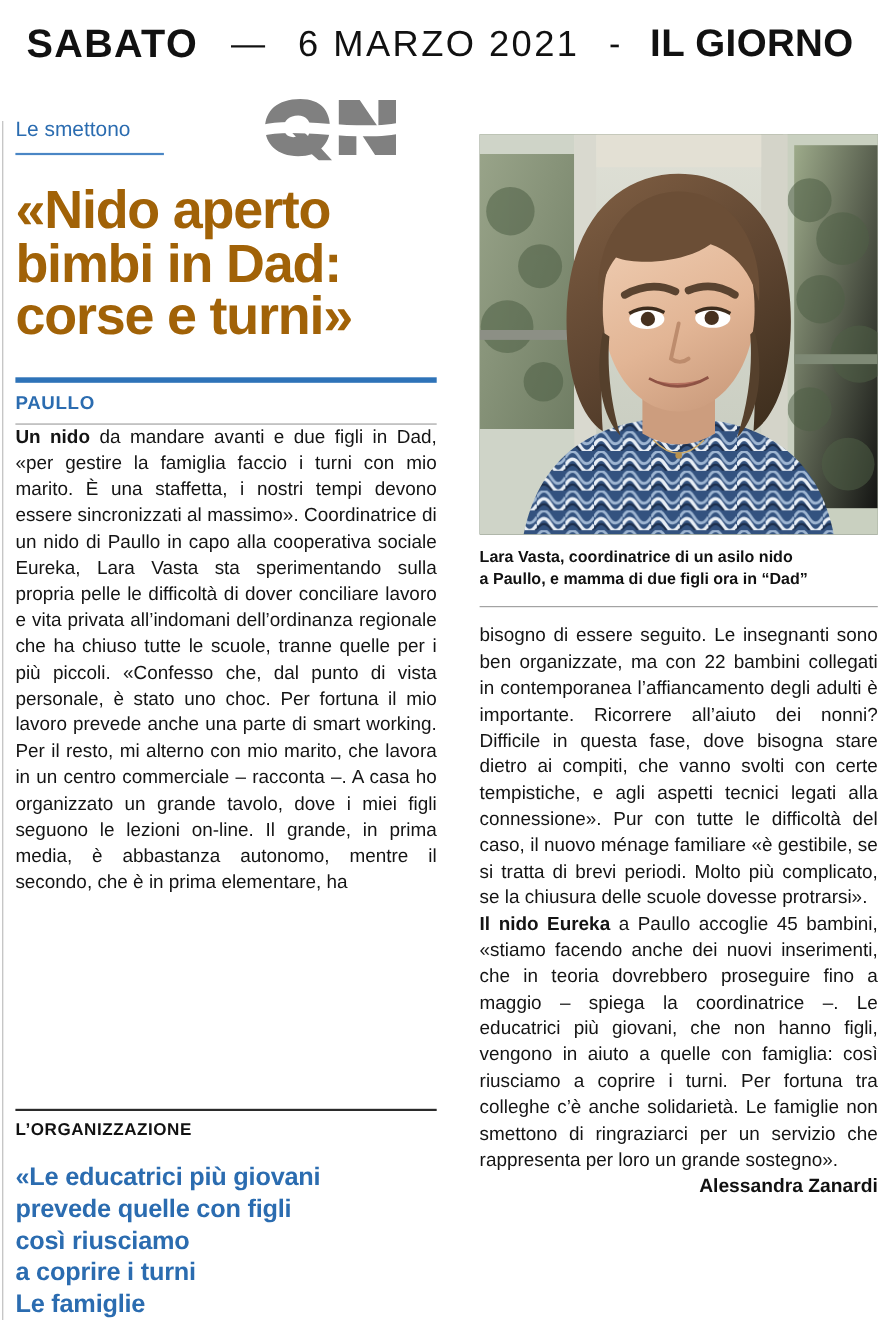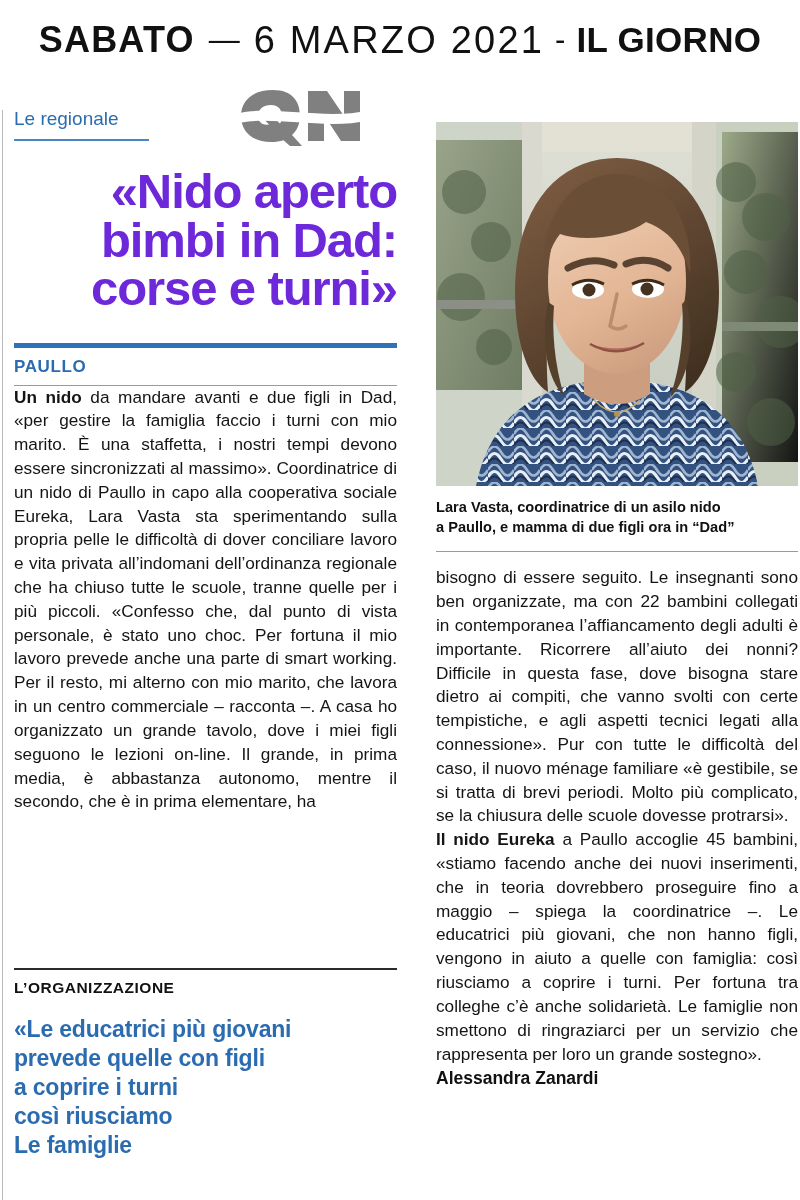--- a/index.html
+++ b/index.html
@@ -32,37 +32,37 @@
 
   
   .masthead {
     position: absolute;
     left: 0; top: 0;
     width: 800px;
     height: 80px;
     display: flex;
     align-items: center;
     justify-content: center;
-    gap: 0px;
+    gap: 16px;
     white-space: nowrap;
   }
   .mh-weekday {
     font-size: 36px;
     font-weight: 800;
     letter-spacing: 1.2px;
     color: #111;
   }
   .mh-dash1 {
     font-size: 31px;
     font-weight: 400;
     color: #111;
     padding: 0 14px;
   }
   .mh-date {
-    font-size: 38px;
+    font-size: 33px;
     font-weight: 400;
     letter-spacing: 2.2px;
     color: #111;
   }
   .mh-dash2 {
     font-size: 31px;
     font-weight: 400;
     color: #111;
     padding: 0 11px;
   }
@@ -94,22 +94,21 @@
     height: 2px;
     background: #4a86c5;
     margin-bottom: 26px;
   }
 
   .headline {
     font-size: 49px;
     line-height: 0.99;
     font-weight: 800;
     letter-spacing: -1.1px;
-    color: #6d28d9;
-    text-align: right;
+    color: #a16207;
   }
   .headline div { white-space: nowrap; }
 
   .blue-bar {
     width: 383px;
     height: 5px;
     background: #2e73b8;
     margin-top: 30px;
   }
   .section-label {
@@ -129,21 +128,21 @@
     font-size: 17.2px;
     line-height: 1.385;
     text-align: justify;
     color: #141414;
     hyphens: manual;
   }
   .body-text b { font-weight: 800; }
   .col-left .body-text { }
 
   
-  .quote-block { position: absolute; left: 14px; top: 968px; width: 383px; }
+  .quote-block { position: absolute; left: 14px; top: 1008px; width: 383px; }
   .dark-rule {
     width: 383px;
     height: 2px;
     background: #2b2b2b;
   }
   .quote-label {
     font-size: 15.5px;
     font-weight: 800;
     letter-spacing: 0.5px;
     color: #111;
@@ -189,21 +188,21 @@
     width: 362px;
     height: 1px;
     background: #9a9a9a;
     margin-top: 14px;
     margin-bottom: 14px;
   }
 
   .byline {
     font-size: 17.5px;
     font-weight: 800;
-    text-align: left;
+    text-align: right;
     color: #111;
     padding-top: 2px;
   }
 </style>
 </head>
 <body>
 
 <div class="page">
 
   <div class="left-rule"></div>
@@ -222,21 +221,21 @@
         <path d="M35 2 C14 2 3 13 3 28 C3 43 14 54 33 54 C38 54 42 53.4 45.5 52.2 L52 58 L64 58 L54 47 C59 42.6 62 36 62 28 C62 13 54 2 35 2 Z M33 17 C40 17 44 21.6 44 28 C44 31 43.3 33.6 42 35.6 L34 28 L23 28 L31 36.4 C30.2 36.6 29.4 36.7 28.5 36.7 C23 36.7 20 32.6 20 28 C20 21.6 25 17 33 17 Z"></path>
         <path d="M70 3 L70 53 L86 53 L86 27 L103 53 L122 53 L122 3 L106 3 L106 28 L89 3 Z"></path>
       </g>
       <path d="M-2 26 C30 16 95 34 134 21 L134 31 C95 44 30 26 -2 36 Z" fill="#ffffff"></path>
     </svg>
   </div>
 
   <div class="col-left">
 
     <div class="kicker-wrap">
-      <span class="kicker">Le regionale</span>
+      <span class="kicker">Le smettono</span>
     </div>
     <div class="kicker-underline"></div>
 
     <div class="headline">
       <div>«Nido aperto</div>
       <div>bimbi in Dad:</div>
       <div>corse e turni»</div>
     </div>
 
     <div class="blue-bar"></div>
@@ -245,22 +244,22 @@
 
     <p class="body-text"><b>Un nido</b><span> da mandare avanti e due figli in Dad, «per gestire la famiglia faccio i turni con mio marito. È una staffetta, i nostri tempi devono essere sincronizzati al massimo». Coordinatrice di un nido di Paullo in capo alla cooperativa sociale Eureka, Lara Vasta sta sperimentando sulla propria pelle le difficoltà di dover conciliare lavoro e vita privata all’indomani dell’ordinanza regionale che ha chiuso tutte le scuole, tranne quelle per i più piccoli. «Confesso che, dal punto di vista personale, è stato uno choc. Per fortuna il mio lavoro prevede anche una parte di smart working. Per il resto, mi alterno con mio marito, che lavora in un centro commerciale – racconta –. A casa ho organizzato un grande tavolo, dove i miei figli seguono le lezioni on-line. Il grande, in prima media, è abbastanza autonomo, mentre il secondo, che è in prima elementare, ha</span></p>
   </div>
 
   <div class="quote-block">
     <div class="dark-rule"></div>
     <div class="quote-label">L’ORGANIZZAZIONE</div>
     <div class="quote-text">
       <div>«Le educatrici più giovani</div>
       <div>prevede quelle con figli</div>
+      <div>così riusciamo</div>
       <div>a coprire i turni</div>
-      <div>così riusciamo</div>
       <div>Le famiglie</div>
     </div>
   </div>
 
   <div class="col-right">
 
     <div class="photo">
       <svg viewBox="0 0 362 364" xmlns="http://www.w3.org/2000/svg" preserveAspectRatio="xMidYMid slice">
         <defs>
           <linearGradient id="skyG" x1="0" y1="0" x2="0" y2="1">

